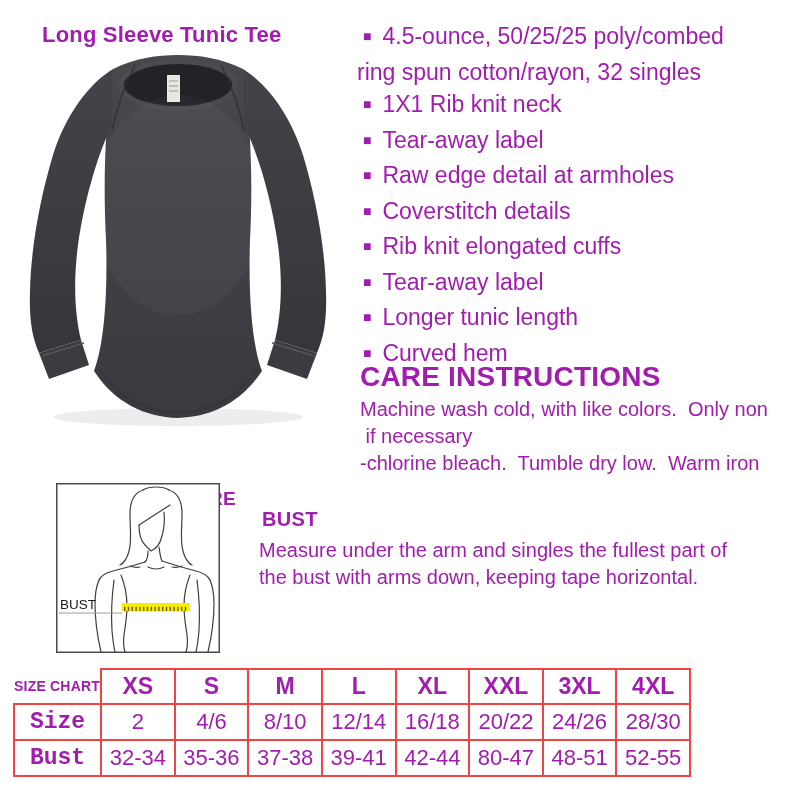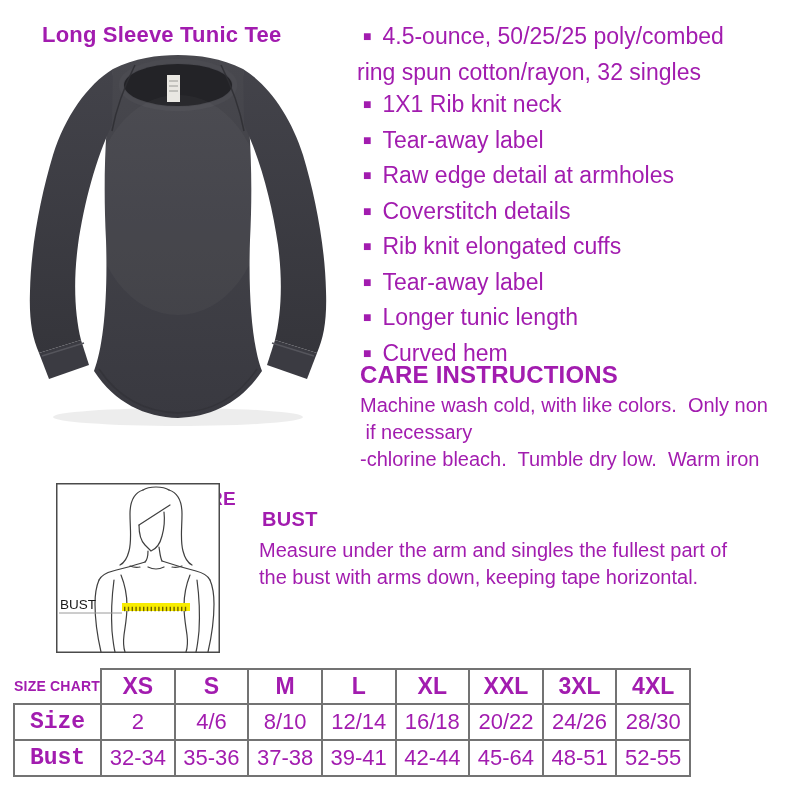--- a/index.html
+++ b/index.html
@@ -11,35 +11,35 @@
   #product-title{left:42px;top:22px;font-size:22px;font-weight:bold;letter-spacing:.2px;}
 
   #photo{left:15px;top:55px;width:325px;height:375px;}
 
   #features{left:357px;top:20px;width:404px;}
   #features ul{margin:0;padding:0;list-style:none;font-size:23px;line-height:32.5px;}
   #features li{text-indent:6px;}
   #features li .blt{display:inline;font-size:14px;margin-right:11px;position:relative;top:-3px;}
 
   #care{left:360px;top:361px;width:440px;}
-  #care h3{margin:0 0 3px 0;font-size:24px;font-weight:bold;letter-spacing:.2px;}
+  #care h3{margin:0 0 3px 0;font-size:28px;font-weight:bold;letter-spacing:.2px;}
   .care-line{font-size:20px;line-height:27px;white-space:pre;}
 
   #howto-heading{left:55px;top:448px;font-size:19px;font-weight:bold;letter-spacing:.2px;margin-top:40px;}
 
   #diagram{left:56px;top:483px;width:164px;height:170px;}
 
   #bust-heading{left:262px;top:508px;font-size:20px;font-weight:bold;letter-spacing:.3px;}
   #bust-text{left:259px;top:537px;}
   .bust-line{font-size:20px;line-height:27px;white-space:pre;}
 
   #chart{left:13px;top:668px;width:770px;}
   table{border-collapse:collapse;table-layout:fixed;width:678px;}
   col.c0{width:87px;}
-  th,td{border:2px solid #737373;text-align:center;vertical-align:middle;padding:0;}
+  th,td{border:2px solid #ef4444;text-align:center;vertical-align:middle;padding:0;}
   .head-row th{height:33px;font-size:23px;font-weight:bold;}
   .data-row th{height:34px;font-size:23px;font-weight:bold;font-family:Liberation Mono, monospace;}
   .data-row td{height:34px;font-size:22px;font-weight:normal;}
   td.corner{border:none;font-size:14px;font-weight:bold;letter-spacing:.2px;}
 </style>
 </head>
 <body>
 
 <div id="page">
 
@@ -187,21 +187,21 @@
         <td>24/26</td>
         <td>28/30</td>
       </tr>
       <tr class="data-row">
         <th>Bust</th>
         <td>32-34</td>
         <td>35-36</td>
         <td>37-38</td>
         <td>39-41</td>
         <td>42-44</td>
-        <td>45-64</td>
+        <td>80-47</td>
         <td>48-51</td>
         <td>52-55</td>
       </tr>
     </tbody>
       </table>
   </div>
 
 </div>
 
 </body></html>

